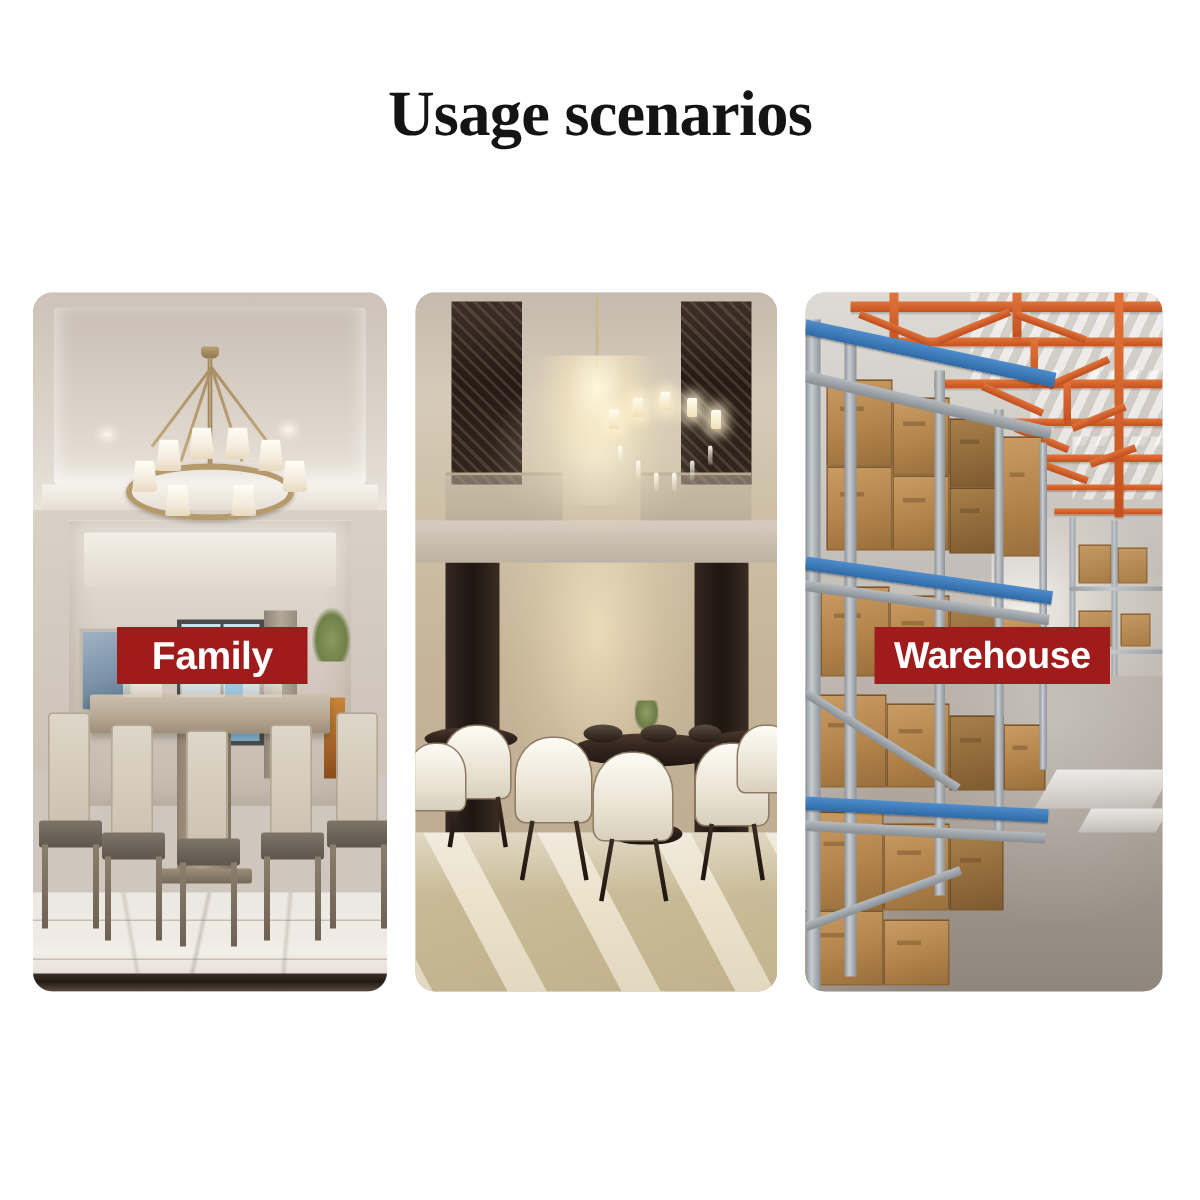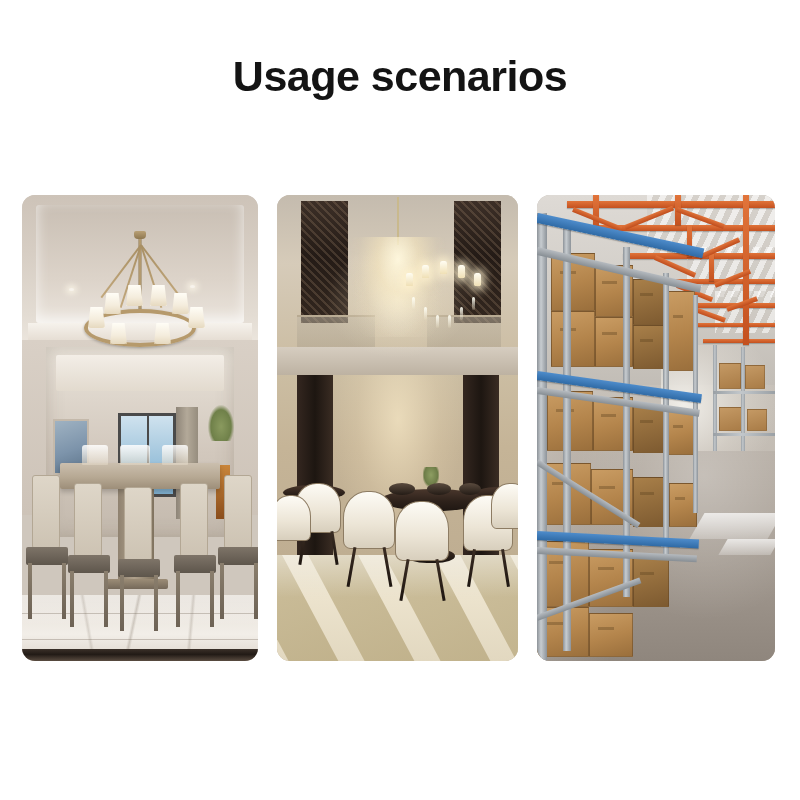--- a/index.html
+++ b/index.html
@@ -19,21 +19,21 @@
   .page-title {
     position: absolute;
     top: 52px;
     left: 0;
     width: 800px;
     text-align: center;
     font-size: 43px;
     font-weight: bold;
     letter-spacing: -0.5px;
     color: #141414;
-    font-family: Liberation Sans, sans-serif;
+    font-family: Liberation Serif, serif;
   }
 
   
   .panels {
     position: absolute;
     top: 195px;
     left: 0;
     width: 800px;
     height: 466px;
   }
@@ -575,20 +575,21 @@
       <div class="fam-chair" style="left:196px; top:280px;">
         <div class="fam-chair-back" style="left:6px;"></div>
         <div class="fam-chair-seat" style="left:0;"></div>
         <div class="fam-chair-leg" style="left:2px;"></div>
         <div class="fam-chair-leg" style="left:36px;"></div>
       </div>
 
       <div class="fam-baseboard"></div>
     </div>
 
+    <div class="scene-label label-1">Family</div>
   </div>
 
   <div class="panel panel-2">
     <div class="scene res-bg">
       <div class="res-upper"></div>
       <div class="res-darkpanel res-dp-1">
           <div class="res-dp-tex"></div>
         </div>
       <div class="res-darkpanel res-dp-2">
           <div class="res-dp-tex"></div>
@@ -750,15 +751,16 @@
       <div class="wh-beam-blue" style="left:0px; top:18px;  width:170px; height:10px; transform:rotate(12deg);"></div>
       <div class="wh-beam-gray" style="left:0px; top:52px;  width:168px; height:8px;  transform:rotate(13deg);"></div>
       <div class="wh-beam-blue" style="left:0px; top:176px; width:166px; height:9px;  transform:rotate(8deg);"></div>
       <div class="wh-beam-gray" style="left:0px; top:192px; width:164px; height:7px;  transform:rotate(8deg);"></div>
       <div class="wh-beam-blue" style="left:0px; top:336px; width:162px; height:9px;  transform:rotate(3deg);"></div>
       <div class="wh-beam-gray" style="left:0px; top:352px; width:160px; height:7px;  transform:rotate(3deg);"></div>
       <div class="wh-beam-gray" style="left:0px; top:264px; width:120px; height:6px;  transform:rotate(32deg);"></div>
       <div class="wh-beam-gray" style="left:0px; top:420px; width:110px; height:6px;  transform:rotate(-20deg);"></div>
     </div>
 
+    <div class="scene-label label-3">Warehouse</div>
   </div>
 
 </div>
 
 </body></html>

